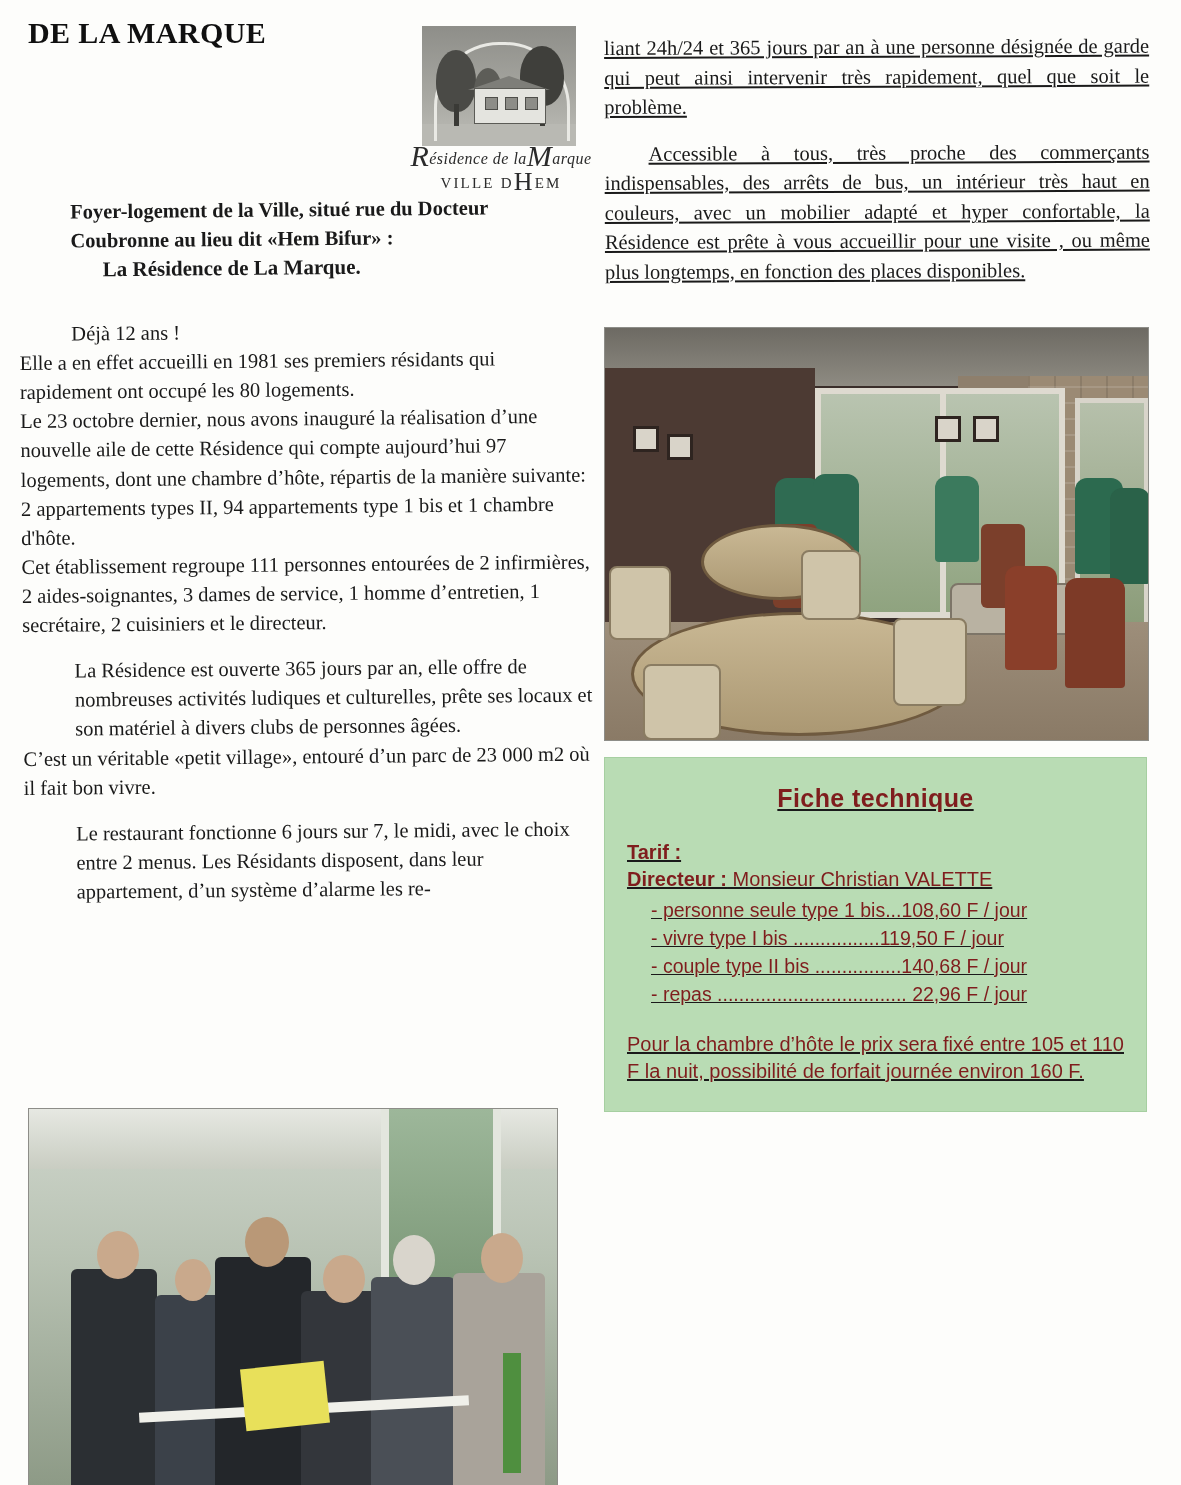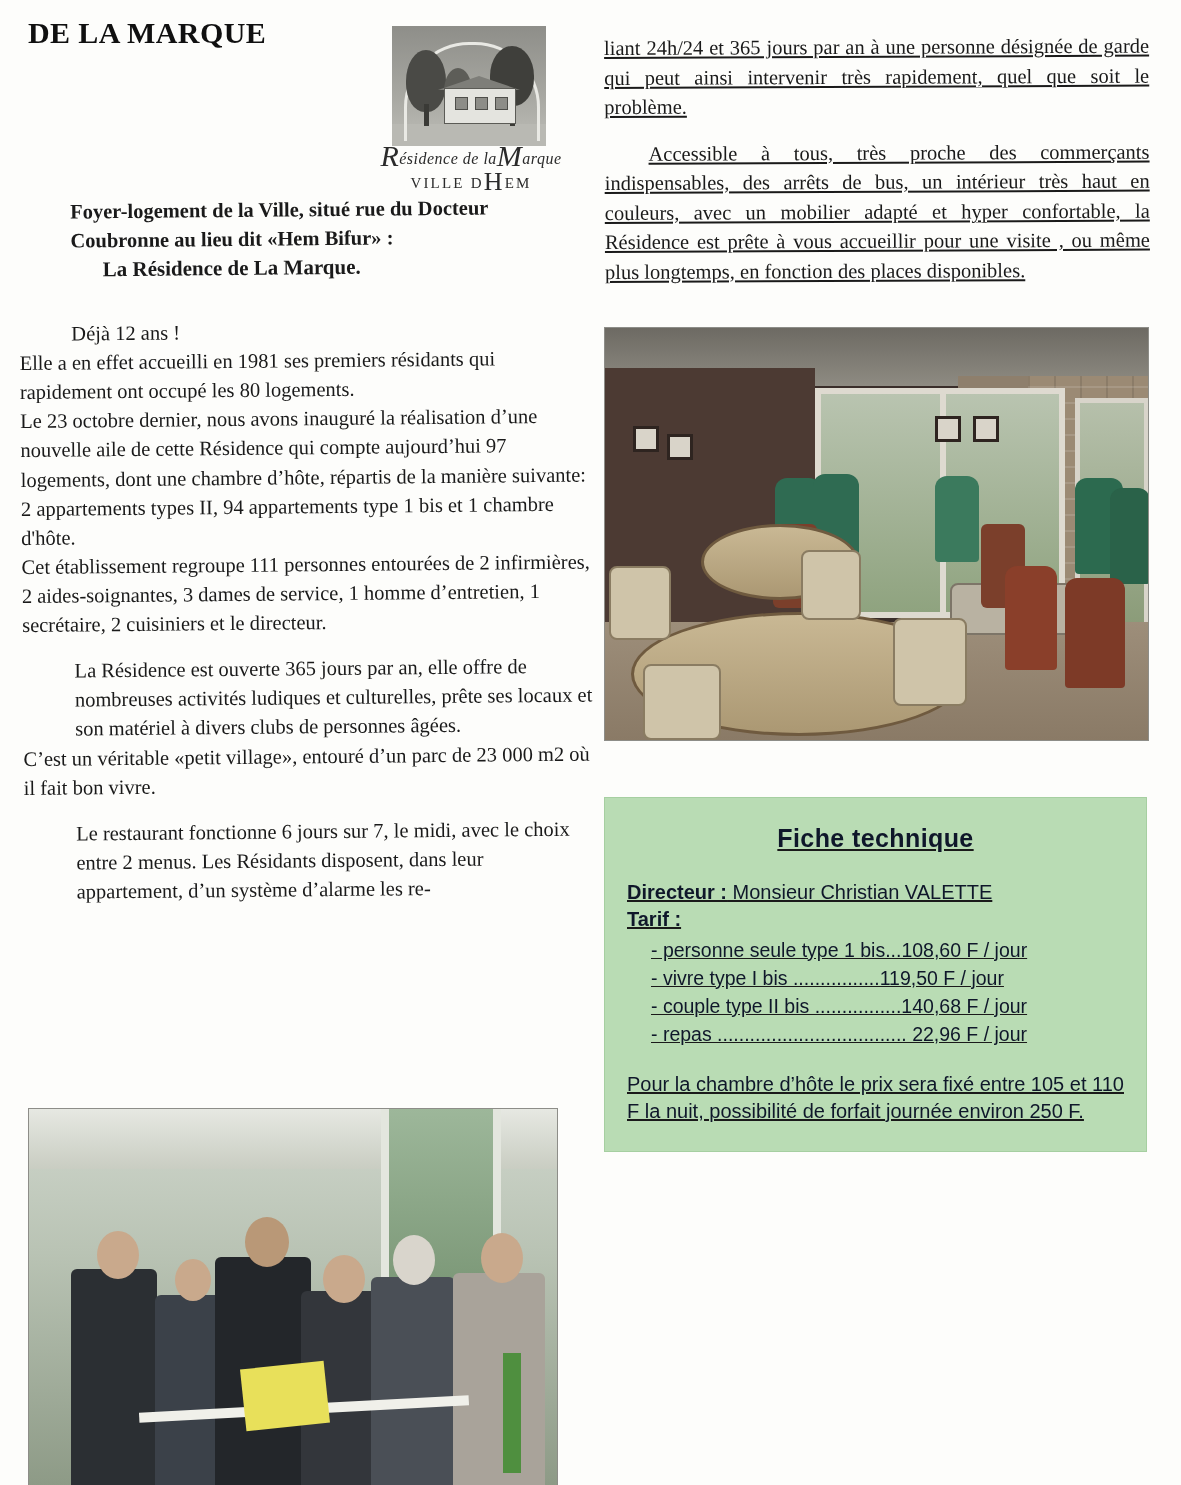--- a/index.html
+++ b/index.html
@@ -47,21 +47,21 @@
     width: 330px;
     font-family: "Liberation Serif", serif;
     font-weight: bold;
     font-size: 30px;
     line-height: 1.28;
     letter-spacing: 0.4px;
     color: #101010;
   }
   .logo {
     position: absolute;
-    left: 358px;
+    left: 388px;
     top: 18px;
     width: 190px;
     height: 172px;
   }
   .logo-frame {
     position: absolute;
     left: 16px;
     top: 0;
     width: 154px;
     height: 120px;
@@ -315,28 +315,28 @@
     background:#e8e05a;
     transform: rotate(-6deg);
   }
   .in-green {
     position:absolute; left:474px; top:244px; width:18px; height:120px;
     background:#4f8f3f;
   }
 
   
   .fiche {
-    margin-top: 56px;
+    margin-top: 16px;
     width: 543px;
     background: #b9dcb4;
     border: 1px solid #a6cfa1;
     padding: 22px 22px 26px 22px;
     box-sizing: border-box;
     font-family: "Liberation Sans", sans-serif;
-    color: #0f172a;
+    color: #7f1d1d;
   }
   .fiche h2 {
     margin: 4px 0 26px 0;
     text-align: center;
     font-size: 25px;
     font-weight: bold;
     letter-spacing: 0.4px;
   }
   .fiche .line {
     font-size: 20px;
@@ -476,29 +476,29 @@
       <div class="lg-seat" style="left:288px;top:290px;width:70px;height:84px;"></div>
       <div class="lg-seat" style="left:38px;top:336px;width:74px;height:72px;"></div>
       <div class="lg-chair" style="left:400px;top:238px;width:52px;height:104px;background:#8a3f2a;"></div>
       <div class="lg-chair" style="left:460px;top:250px;width:60px;height:110px;background:#7d3a27;"></div>
     </div>
 
     <div class="fiche">
       <h2>Fiche technique</h2>
 
 
+      <p class="line bold">Tarif :</p>
+
       <p class="line">
         <span class="bold">Directeur :</span><span> Monsieur Christian VALETTE</span>
       </p>
-
-      <p class="line bold">Tarif :</p>
 
       <ul class="tarif-list">
         <li>- personne seule type 1 bis...108,60 F / jour</li>
         <li>- vivre type I bis ................119,50 F / jour</li>
         <li>- couple type II bis ................140,68 F / jour</li>
         <li>- repas ...................................  22,96 F / jour</li>
       </ul>
 
-      <p class="note">Pour la chambre d’hôte le prix sera fixé entre 105 et 110 F la nuit, possibilité de forfait journée environ 250 F.</p>
+      <p class="note">Pour la chambre d’hôte le prix sera fixé entre 105 et 110 F la nuit, possibilité de forfait journée environ 160 F.</p>
     </div>
   </div>
 </div>
 
 </body></html>

